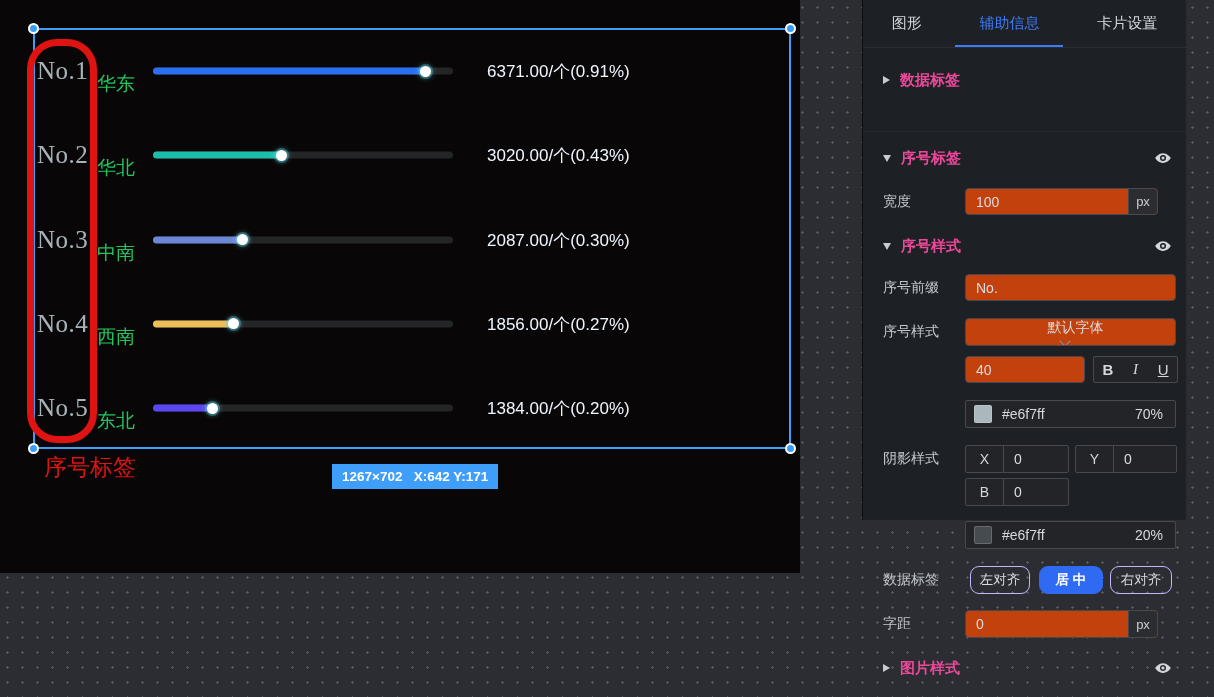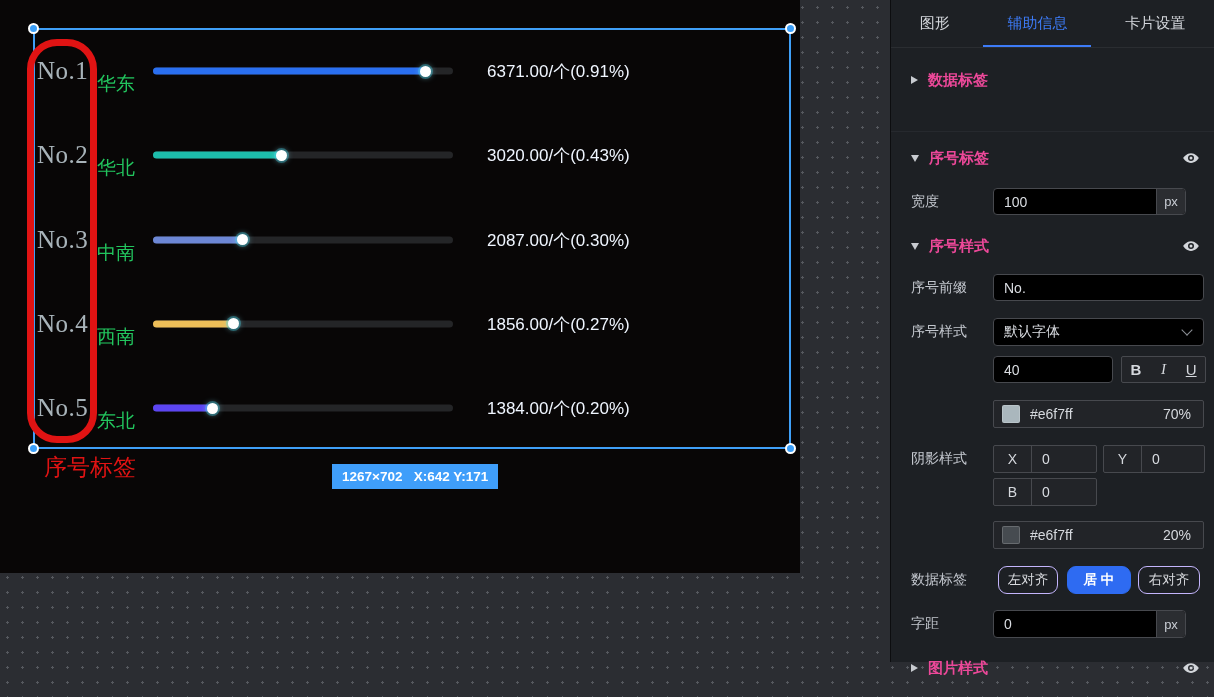--- a/index.html
+++ b/index.html
@@ -59,21 +59,21 @@
     position:absolute; left:44px; top:452px; font-size:23px; color:#e01313; font-weight:500;
   }
   .size-badge {
     position:absolute; left:332px; top:464px; height:25px; padding:0 10px;
     background:#3f9efa; color:#ffffff; font-weight:bold; font-size:13.5px;
     display:flex; align-items:center; white-space:pre;
   }
 
   
   .panel {
-    position:absolute; left:890px; top:0; width:324px; height:662px;
+    position:absolute; left:862px; top:0; width:324px; height:520px;
     background:#1d2024; border-left:1px solid #0c0d0f;padding-left:36px;
   }
   .tabs {
     position:absolute; left:0; top:0; width:100%; height:48px;
     display:flex; justify-content:space-around; align-items:center;
     border-bottom:1px solid #2a2d31;
   }
   .tab { font-size:15px; color:#d4d7dc; cursor:pointer; position:relative; height:100%;
          display:flex; align-items:center; padding:0 8px; }
   .tab.active { color:#3d7bf7; }
@@ -88,21 +88,21 @@
   .tri-right { width:0; height:0; border-left:7px solid #c8cbd0;
                border-top:4.5px solid transparent; border-bottom:4.5px solid transparent; }
   .tri-down  { width:0; height:0; border-top:7px solid #c8cbd0;
                border-left:4.5px solid transparent; border-right:4.5px solid transparent; }
   .eye { position:absolute; right:14px; top:50%; transform:translateY(-50%); width:18px; height:18px; cursor:pointer; }
 
   .field-label { position:absolute; left:20px; top:50%; transform:translateY(-50%);
                  font-size:14px; color:#c3c7ce; }
 
   .ibox {
-    position:absolute; height:27px; background:#000000; border:1px solid #47494e;
+    position:absolute; height:27px; background:#c2410c; border:1px solid #47494e;
     border-radius:4px; display:flex; align-items:stretch; overflow:hidden;
   }
   .ibox input {
     flex:1; min-width:0; background:transparent; border:none; outline:none;
     color:#dadde2; font-size:14px; padding:0 10px;
     font-family:"Liberation Sans","DejaVu Sans",sans-serif;
   }
   .unit-cell {
     width:29px; background:#2b2d31; border-left:1px solid #47494e;
     display:flex; align-items:center; justify-content:center;
@@ -274,21 +274,21 @@
 
   <div class="prow" style="top:274px; height:27px;">
     <span class="field-label">序号前缀</span>
     <div class="ibox" style="left:102px; width:211px;">
       <input value="No." style="">
     </div>
   </div>
 
   <div class="prow" style="top:318px; height:28px;">
     <span class="field-label">序号样式</span>
-    <div class="ibox dropdown" style="left:102px; width:211px; height:28px;">
+    <div class="ibox dropdown" style="left:102px; width:211px; height:28px;flex-direction:column;">
       <span class="dd-text">默认字体</span>
       <span class="chevron"></span>
     </div>
   </div>
 
   <div class="prow" style="top:356px; height:27px;">
     <div class="ibox" style="left:102px; width:120px;">
       <input value="40" style="">
     </div>
     <div class="biu" style="left:230px; width:85px;">

